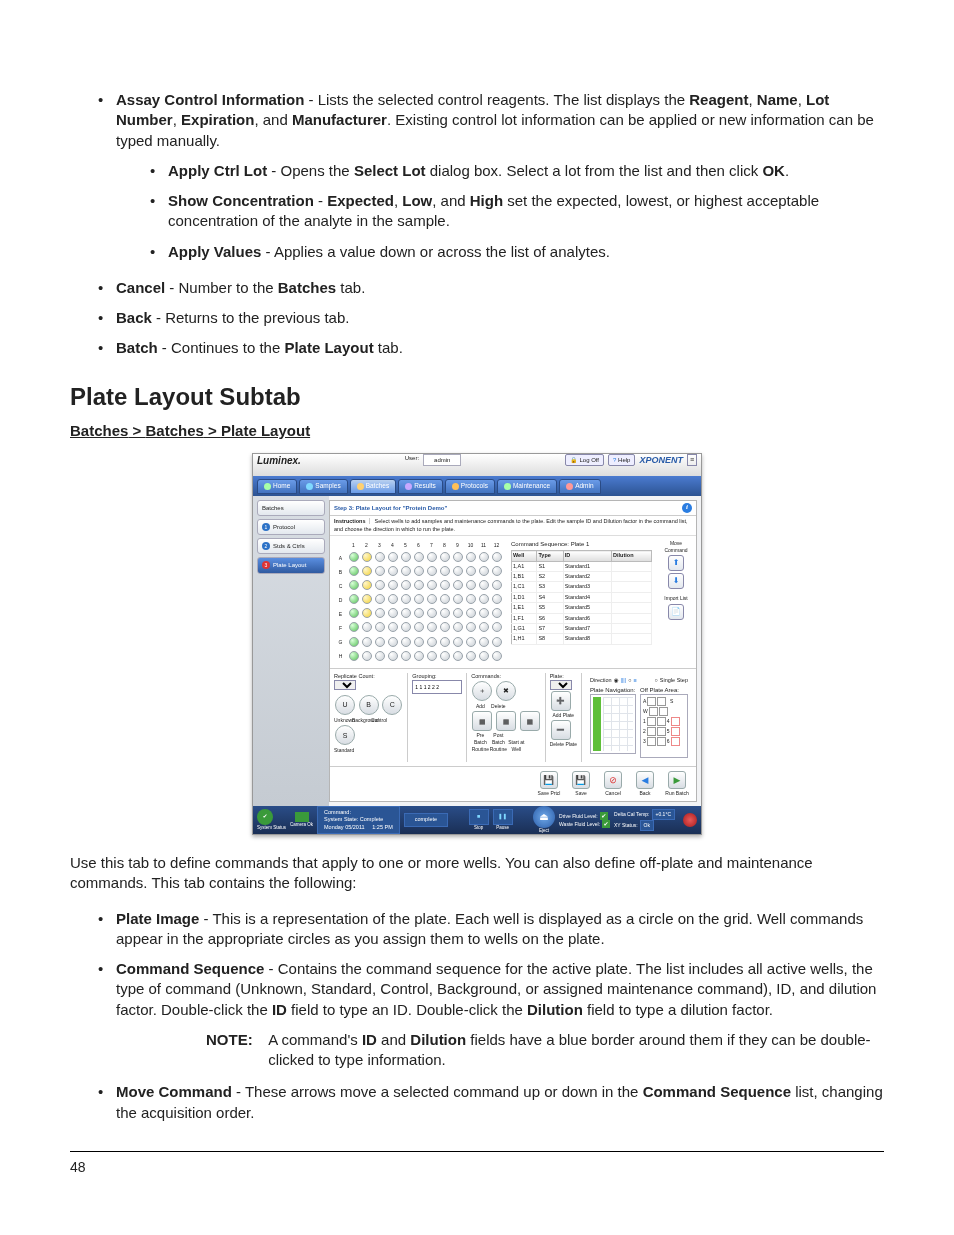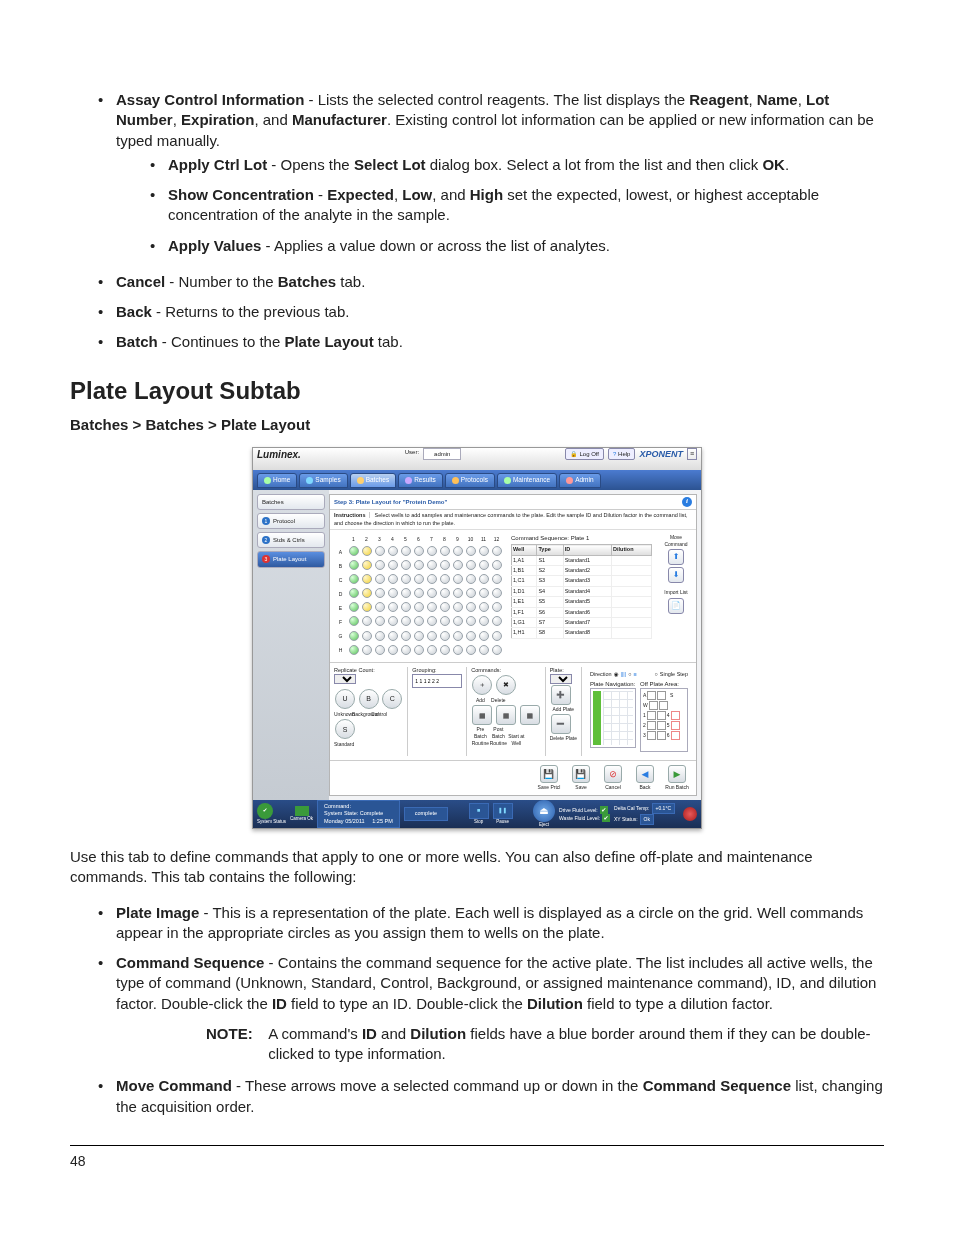--- a/index.html
+++ b/index.html
@@ -8,23 +8,23 @@
     color: #222;
     margin: 0;
     padding: 90px 70px 40px 70px;
     width: 954px;
     box-sizing: border-box;
     line-height: 1.35;
   }
   ul.bullets { list-style: none; padding-left: 0; margin: 0 0 16px 0; }
   ul.bullets > li { position: relative; padding-left: 24px; margin-bottom: 10px; }
   ul.bullets > li::before { content: "•"; position: absolute; left: 6px; top: 0; }
-  ul.bullets.nested { margin-top: 4px; padding-left: 28px; }
+  ul.bullets.nested { margin-top: 10px; padding-left: 28px; }
   h2 { font-size: 24px; font-weight: bold; margin: 22px 0 8px 0; color: #222;}
-  .subpath { font-weight: bold; margin-bottom: 12px; }
+  .subpath { font-weight: bold; margin-bottom: 12px; text-decoration: underline; }
   .bold { font-weight: bold; }
   .note-block { margin: 10px 0 12px 90px; }
   .note-label { font-weight: bold; display:inline-block; width:58px; vertical-align: top;}
   .note-body { display:inline-block; width: calc(100% - 70px); vertical-align: top;}
   hr.footer-rule { border:none; border-top:1px solid #000; margin-top: 28px; margin-bottom: 6px;}
   .footer { font-size: 14px; }
   .screenshot-wrap { text-align:center; margin: 8px 0 18px 0;}
   .screenshot {
     display:inline-block;
     width: 448px;

